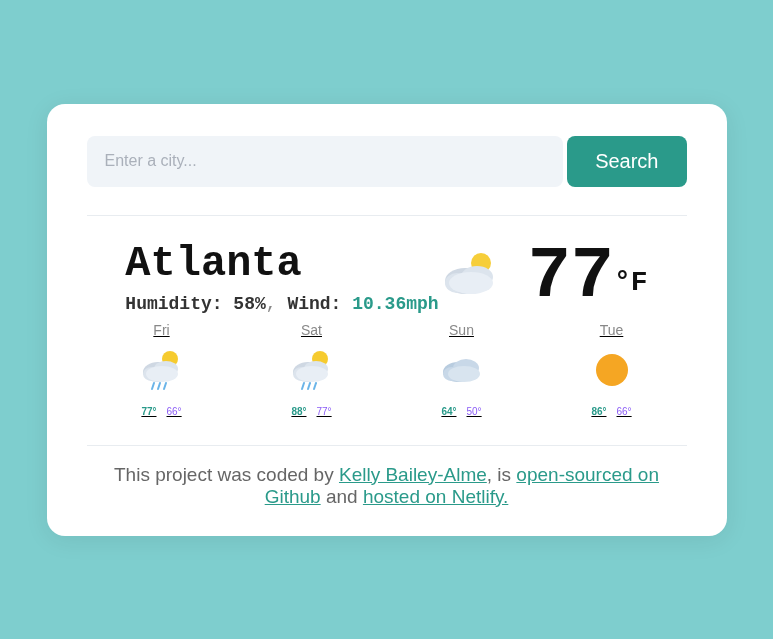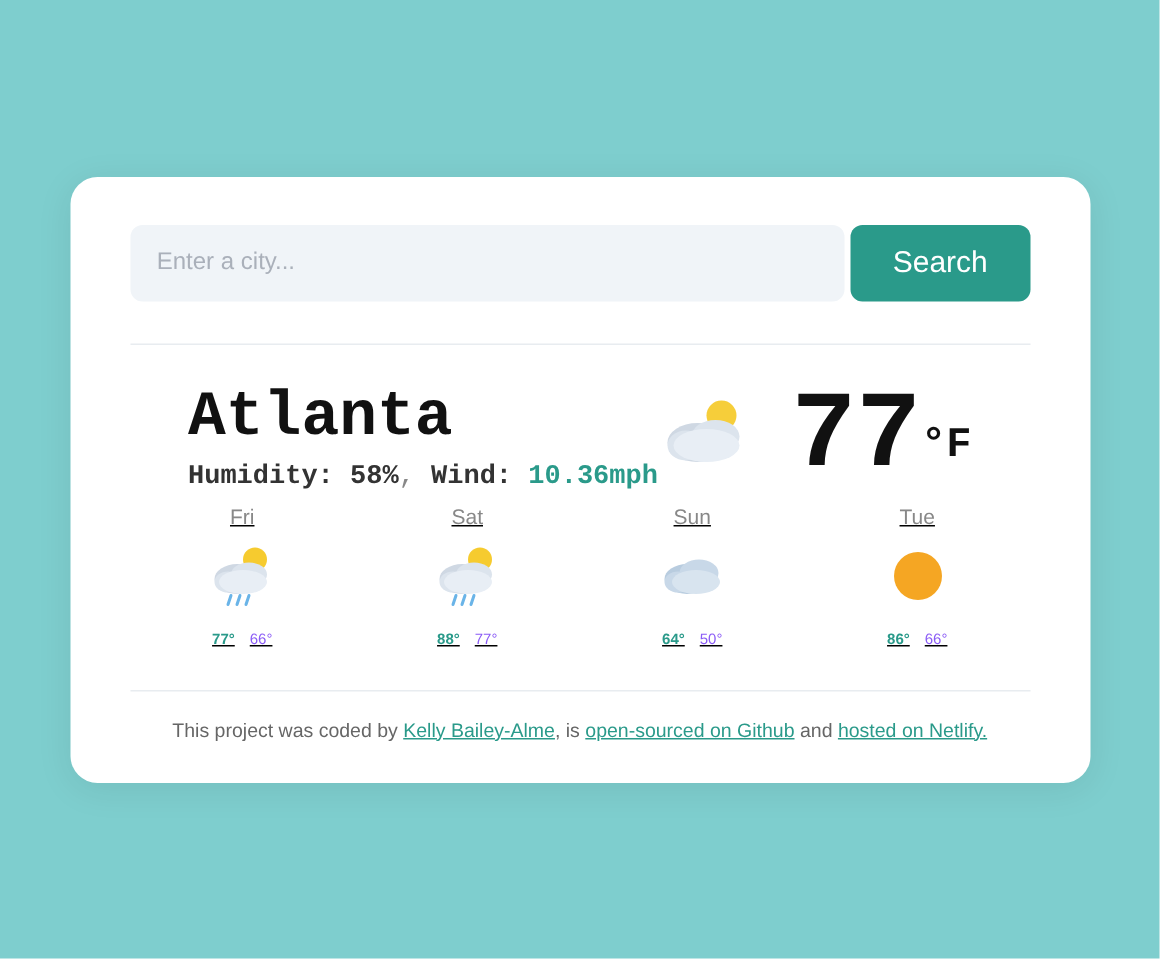--- a/index.html
+++ b/index.html
@@ -119,21 +119,21 @@
       font-weight: 600;
     }
     .temp-low {
       color: #8b5cf6;
       font-weight: 400;
     }
     .footer {
       border-top: 1px solid #e8ecf0;
       padding-top: 18px;
       text-align: center;
-      font-size: 13px;
+      font-size: 19px;
       color: #666;
     }
     .footer a {
       color: #2a9a8a;
       text-decoration: underline;
     }
   </style>
 </head>
 <body>
 

